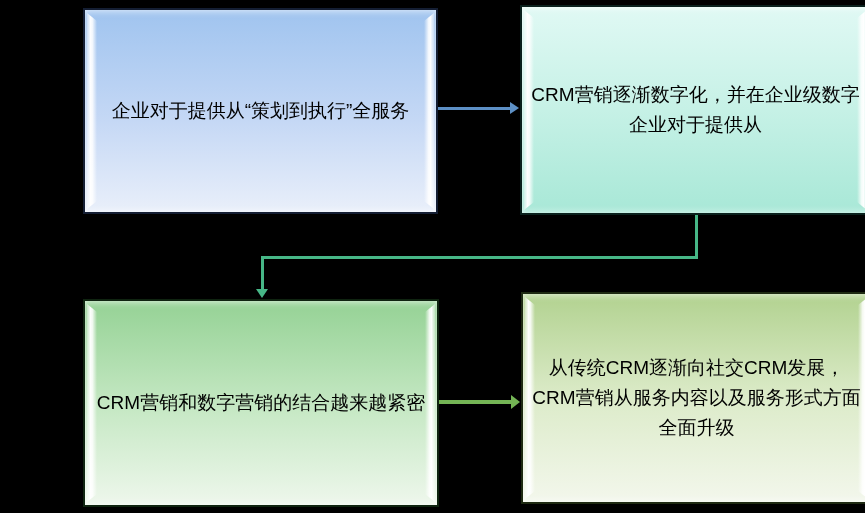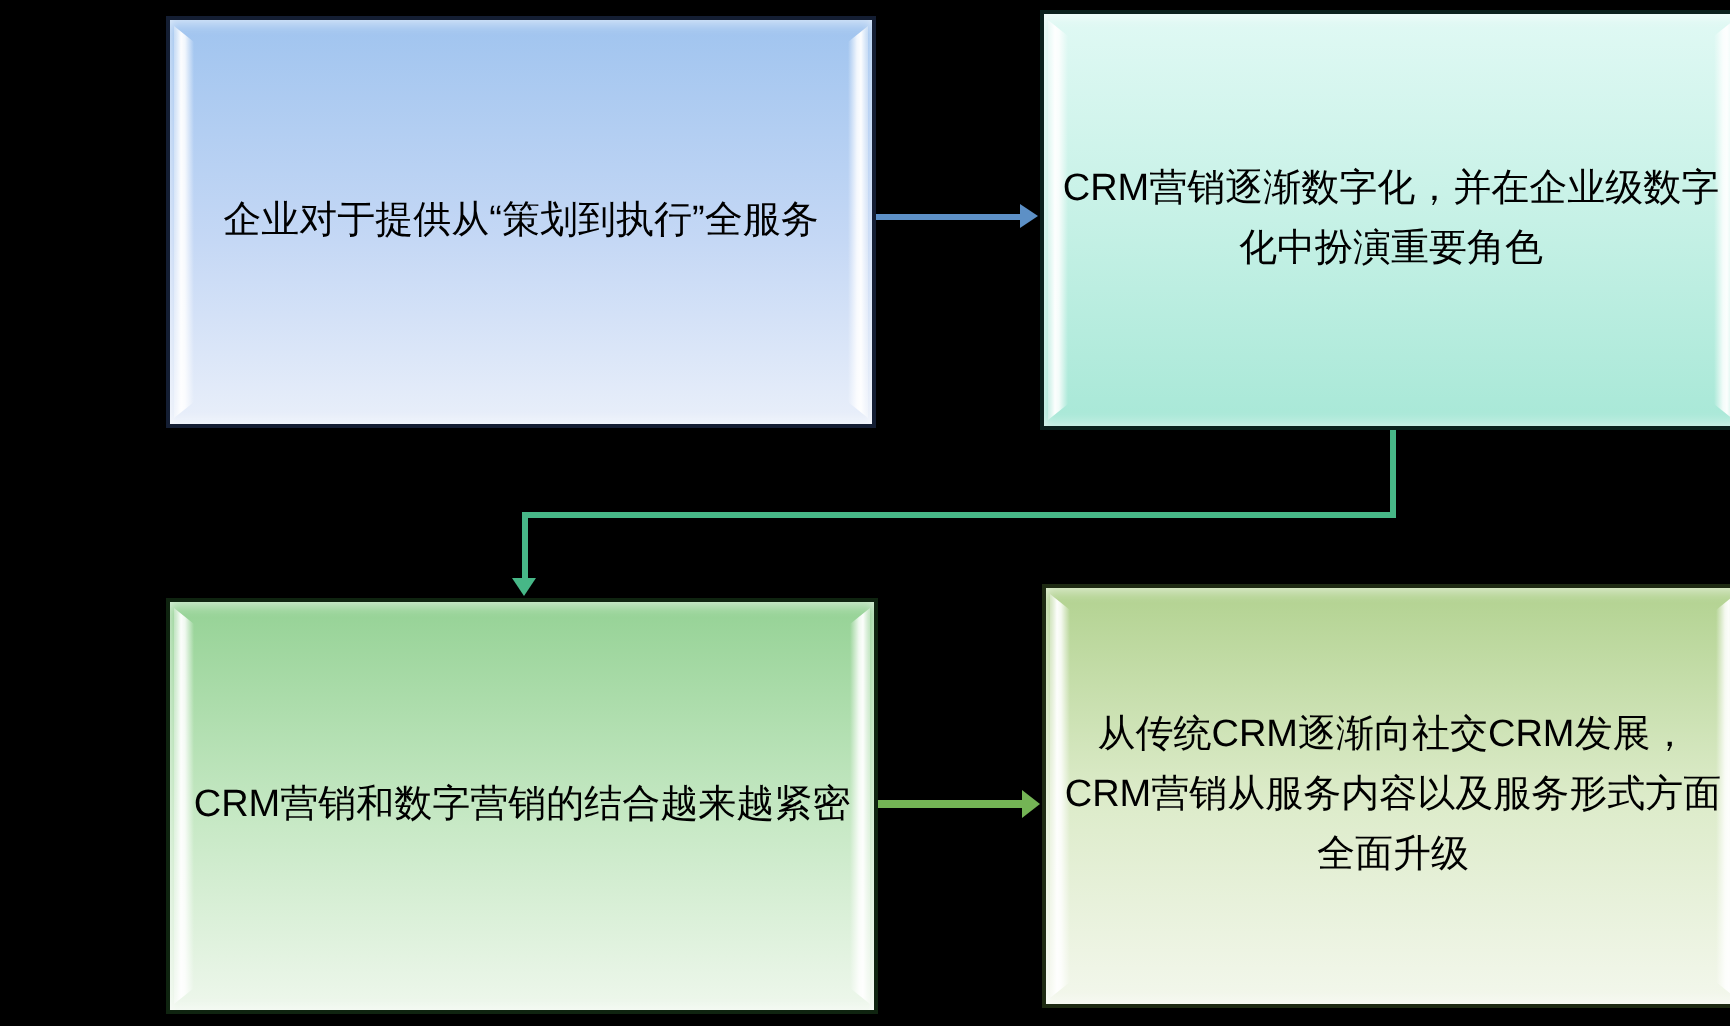--- a/index.html
+++ b/index.html
@@ -73,21 +73,21 @@
 <body>
 
 <div class="stage">
 
   <div class="box box-demand">
     <div class="line">企业对于提供从“策划到执行”全服务</div>
   </div>
 
   <div class="box box-digital">
     <div class="line">CRM营销逐渐数字化，并在企业级数字</div>
-    <div class="line">化中扮演重要角色</div>
+    <div class="line">企业对于提供从</div>
   </div>
 
   <div class="box box-combine">
     <div class="line">CRM营销和数字营销的结合越来越紧密</div>
   </div>
 
   <div class="box box-upgrade">
     <div class="line">从传统CRM逐渐向社交CRM发展，</div>
     <div class="line">CRM营销从服务内容以及服务形式方面</div>
     <div class="line">全面升级</div>

